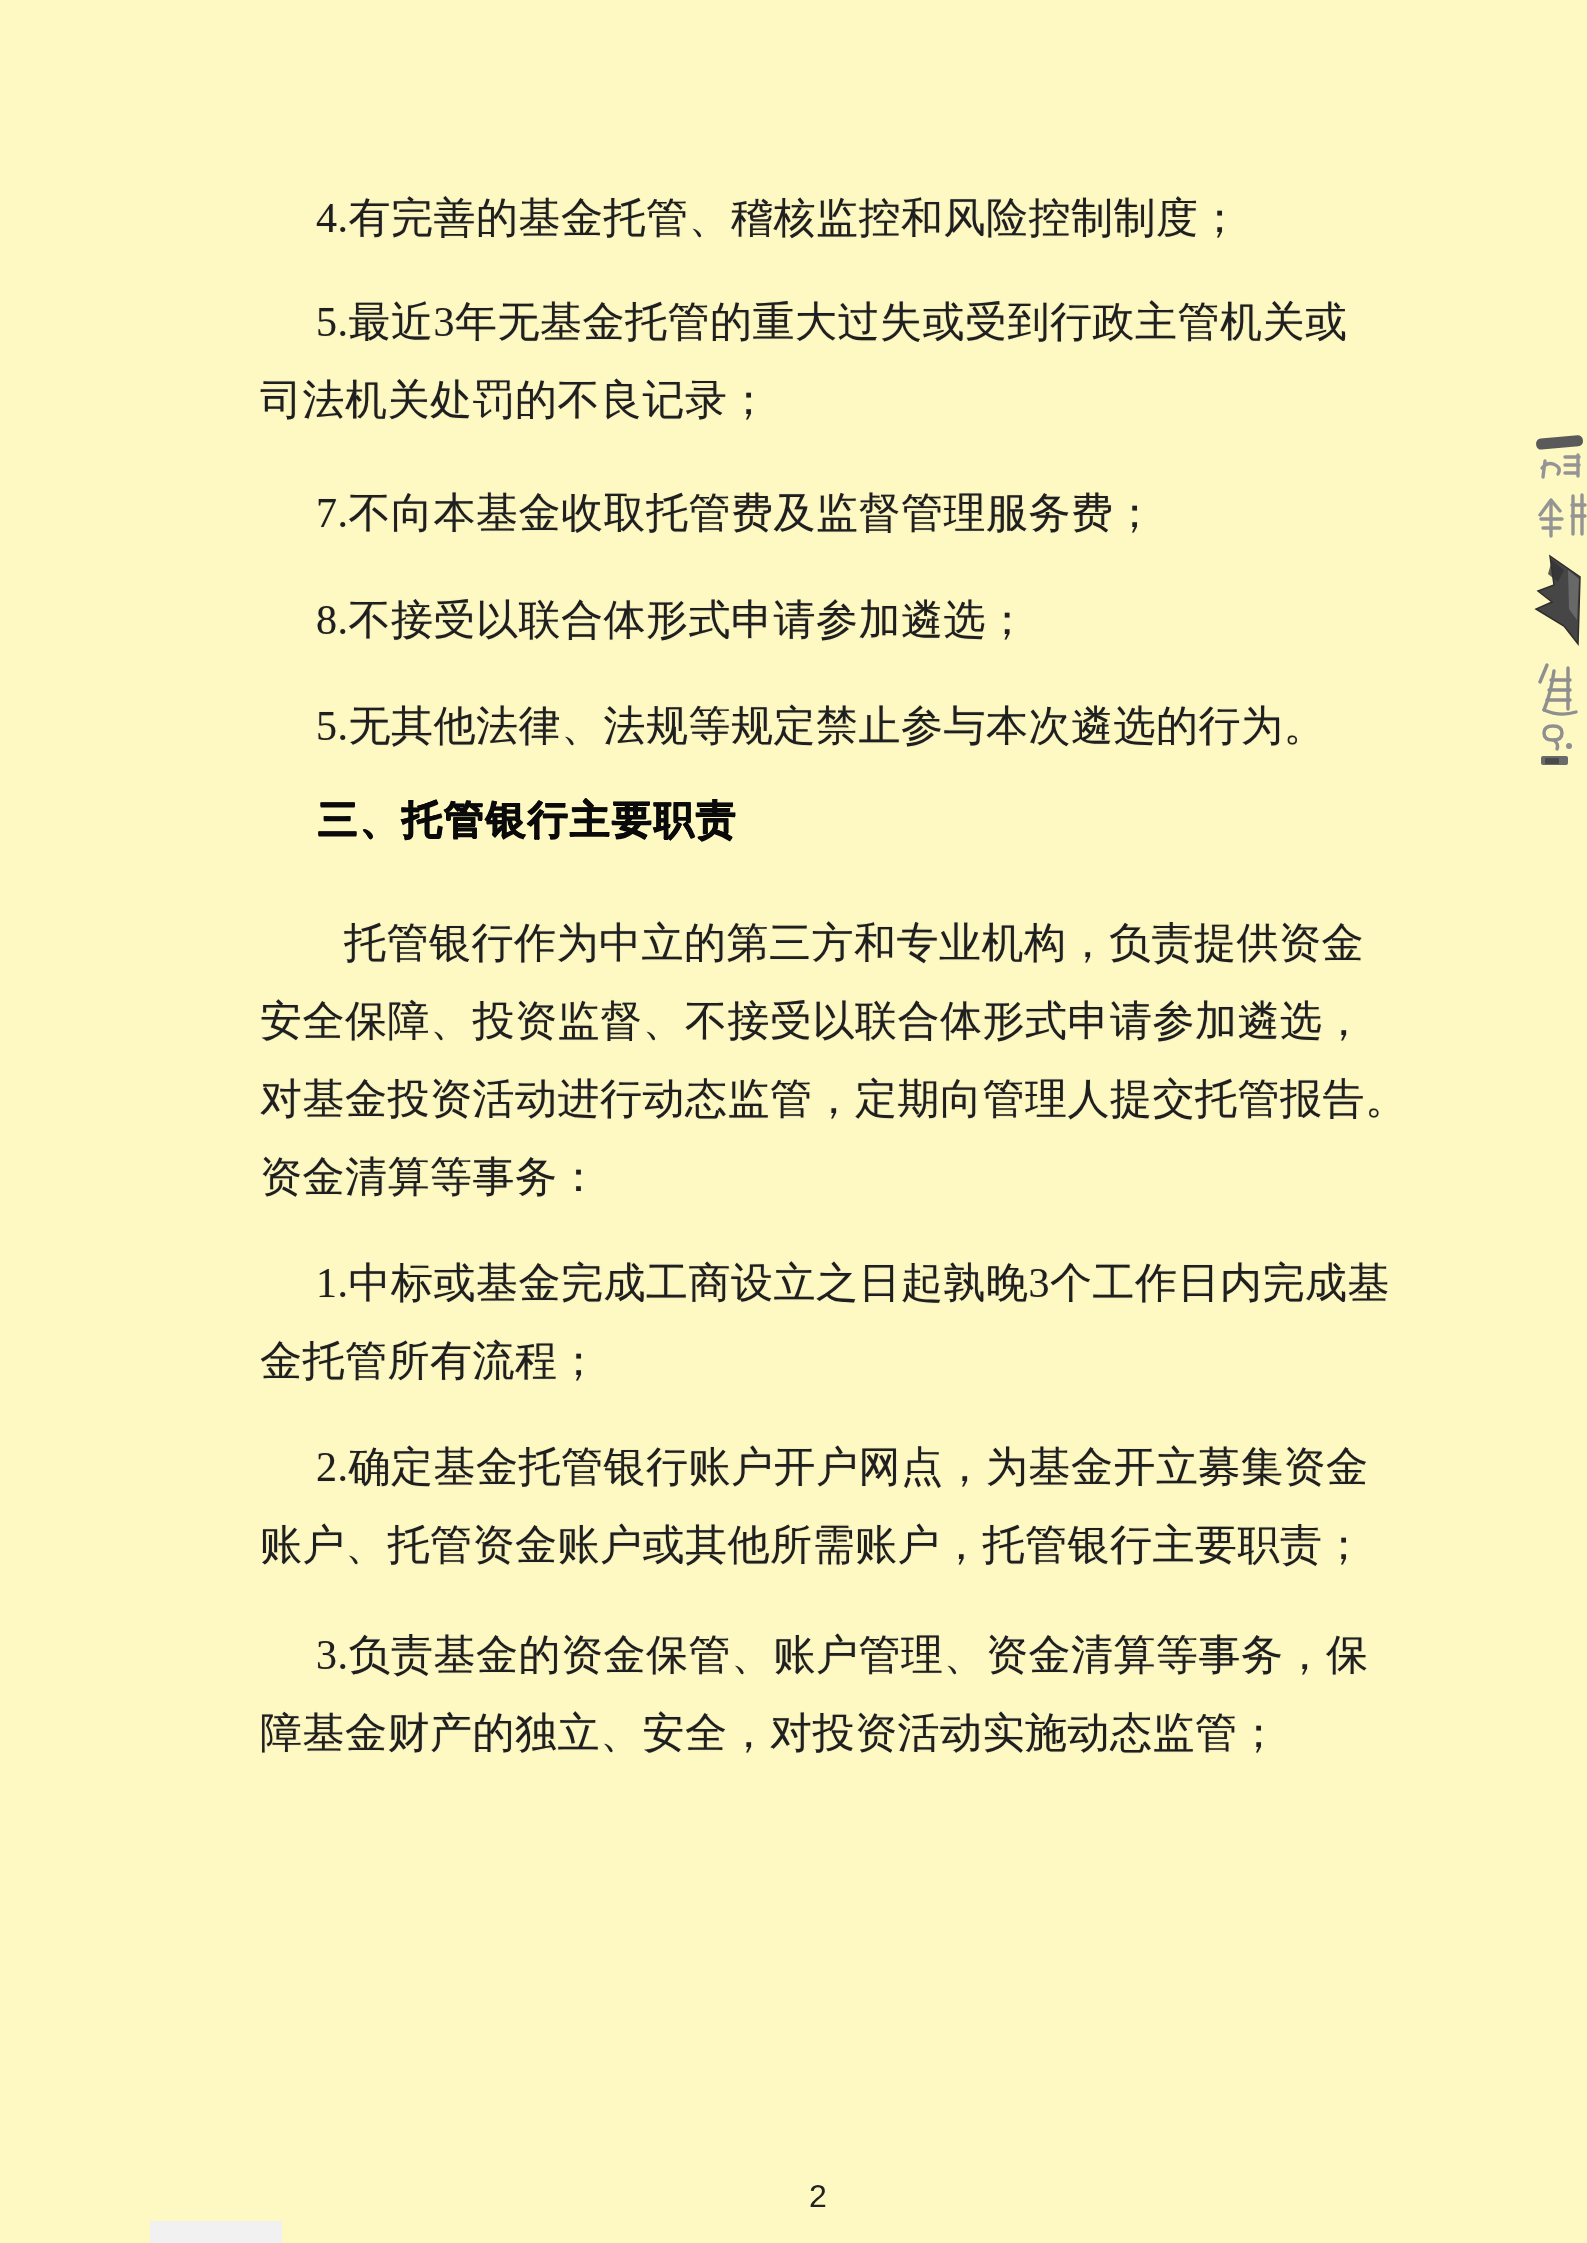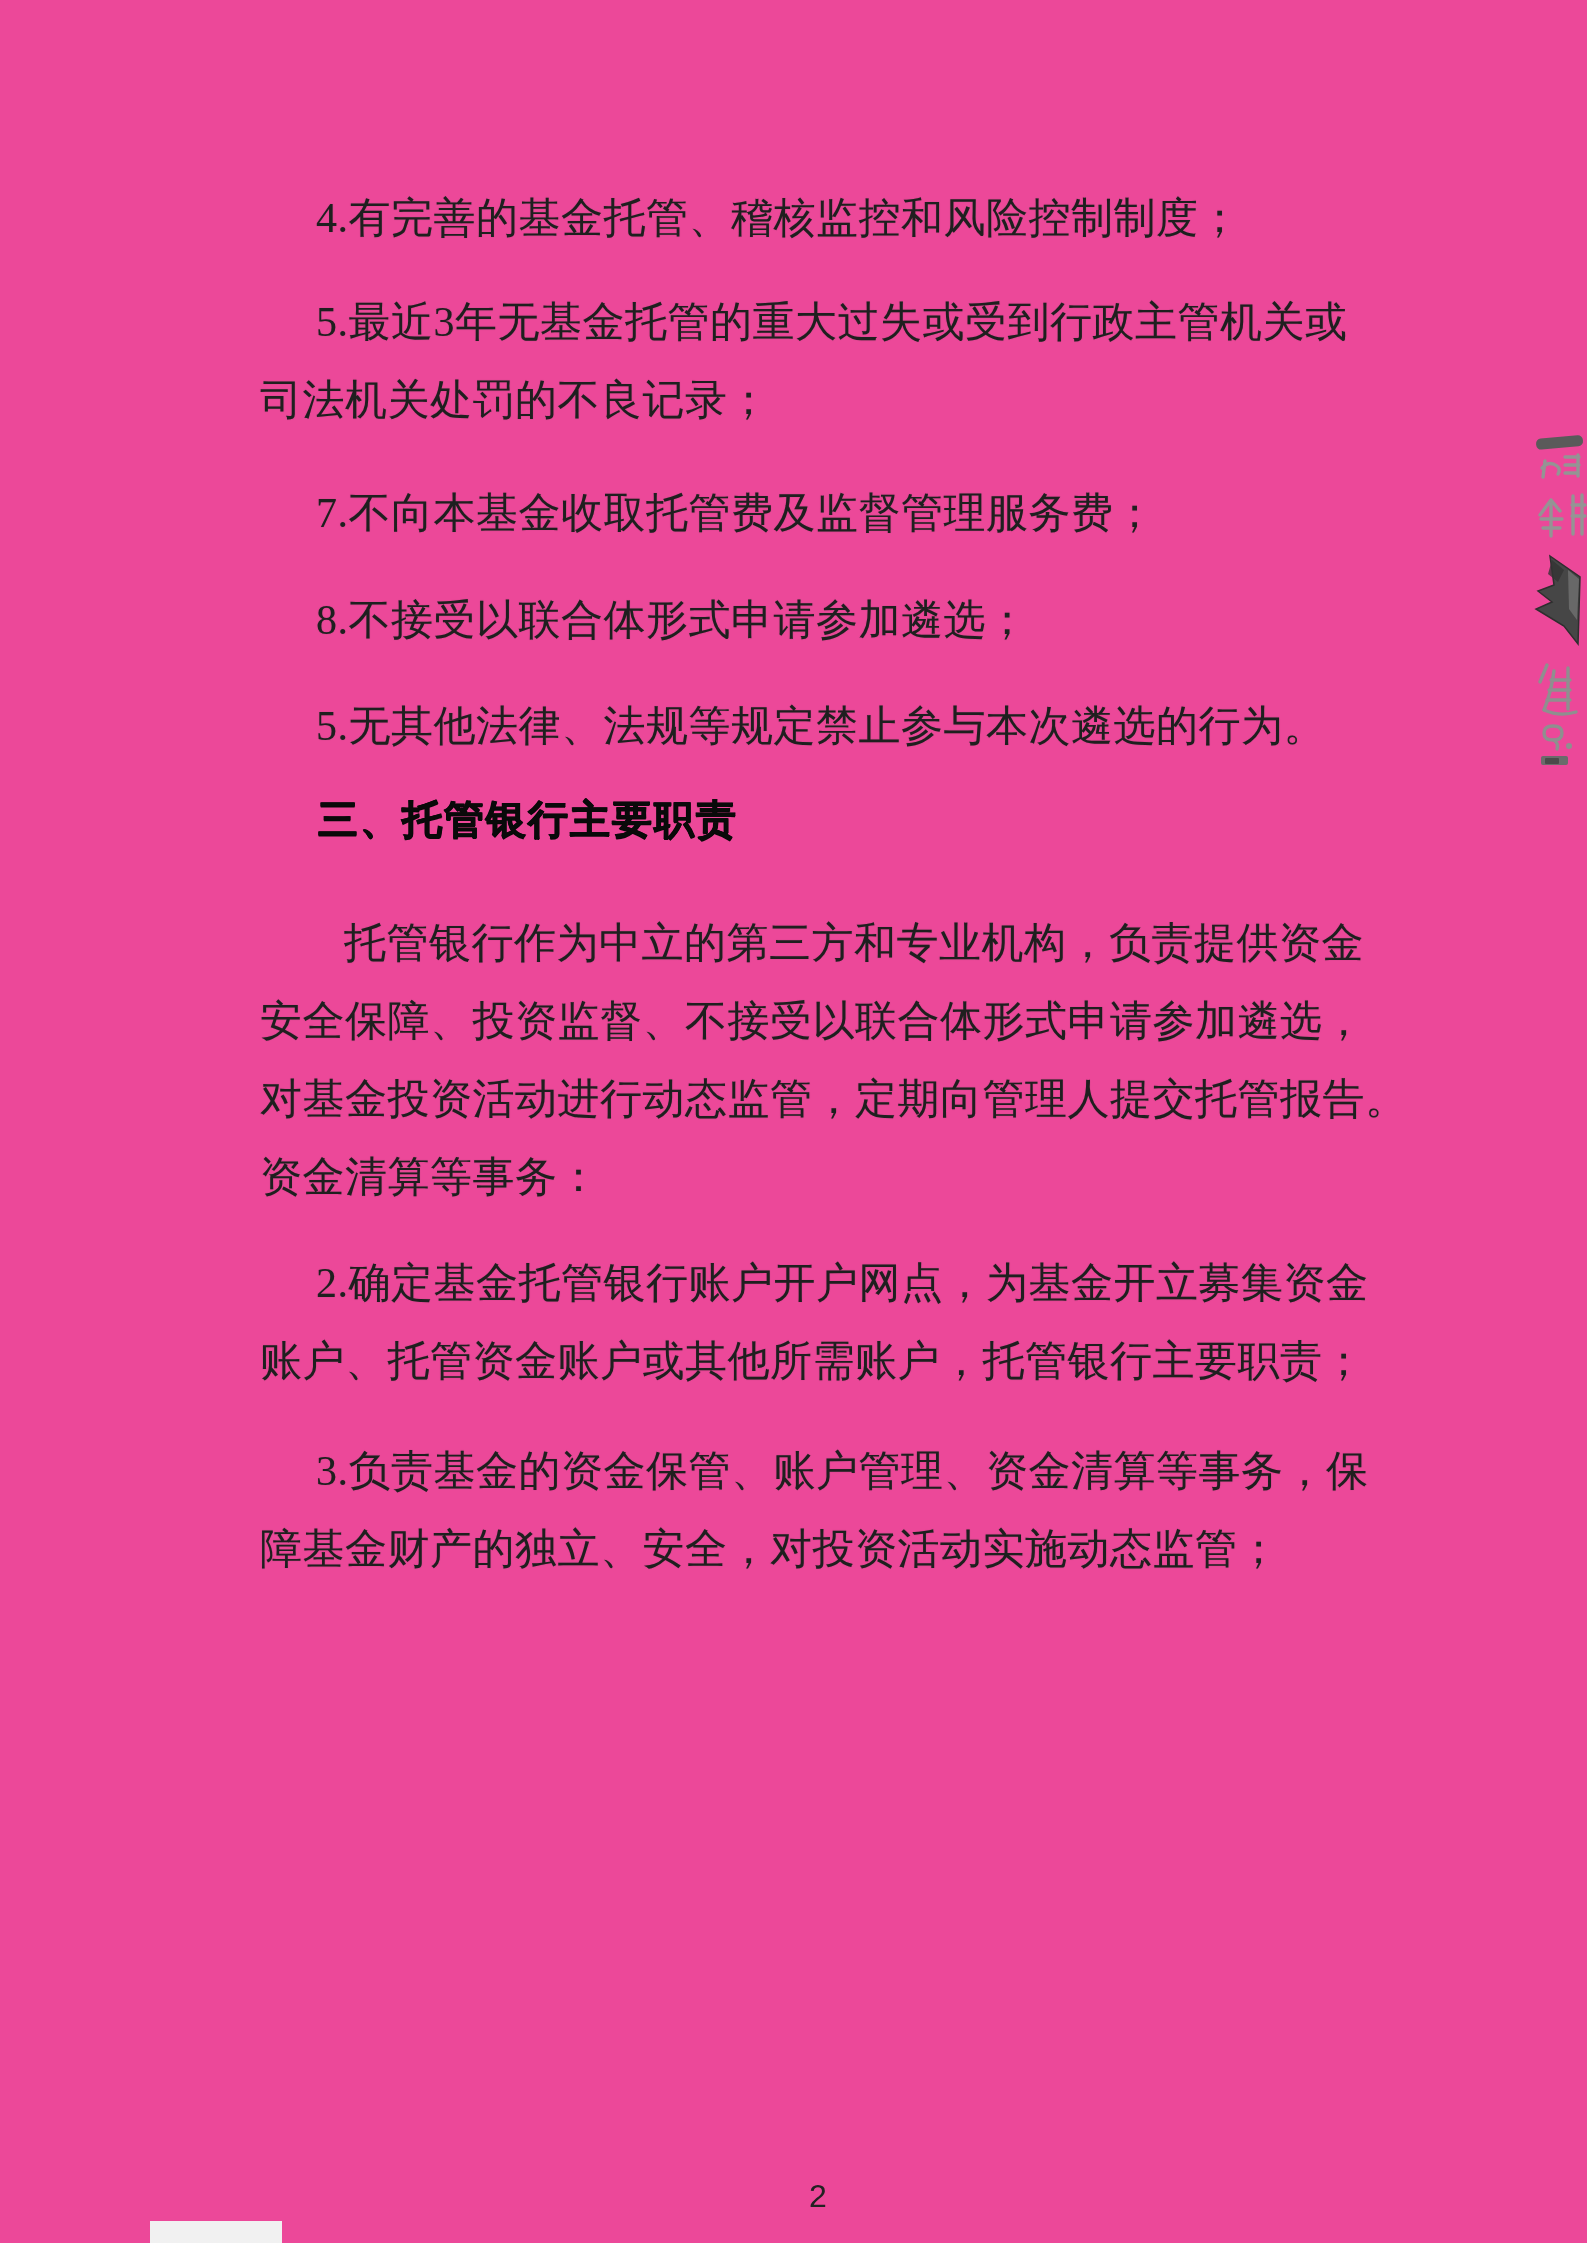--- a/index.html
+++ b/index.html
@@ -1,19 +1,19 @@
 <!DOCTYPE html>
 <html><head>
 <meta charset="utf-8">
 <style>
   html,body{margin:0;padding:0;background:#e8e8e8;}
   .page{
     position:relative;
     width:1587px;height:2243px;
-    background:#ec4899;
+    background:#fef9c3;
     overflow:hidden;
     font-family:"Liberation Serif","DejaVu Serif",serif;
   }
   .content{
     position:absolute;
     left:260px;top:179px;width:1190px;
     color:#1f1f1f;
     font-size:42px;
     line-height:78px;
     text-shadow:0 0 1px rgba(70,70,70,.45);
@@ -88,20 +88,24 @@
 
     <h2 class="heading">三、托管银行主要职责</h2>
 
     <div class="para mt46">
       <div class="line ind-par">托管银行作为中立的第三方和专业机构，负责提供资金</div>
       <div class="line">安全保障、投资监督、不接受以联合体形式申请参加遴选，</div>
       <div class="line">对基金投资活动进行动态监管，定期向管理人提交托管报告。</div>
       <div class="line">资金清算等事务：</div>
     </div>
 
+    <div class="para mt28">
+      <div class="line ind-num">1.中标或基金完成工商设立之日起孰晚3个工作日内完成基</div>
+      <div class="line">金托管所有流程；</div>
+    </div>
 
     <div class="para mt28">
       <div class="line ind-num">2.确定基金托管银行账户开户网点，为基金开立募集资金</div>
       <div class="line">账户、托管资金账户或其他所需账户，托管银行主要职责；</div>
     </div>
 
     <div class="para mt32">
       <div class="line ind-num">3.负责基金的资金保管、账户管理、资金清算等事务，保</div>
       <div class="line">障基金财产的独立、安全，对投资活动实施动态监管；</div>
     </div>

